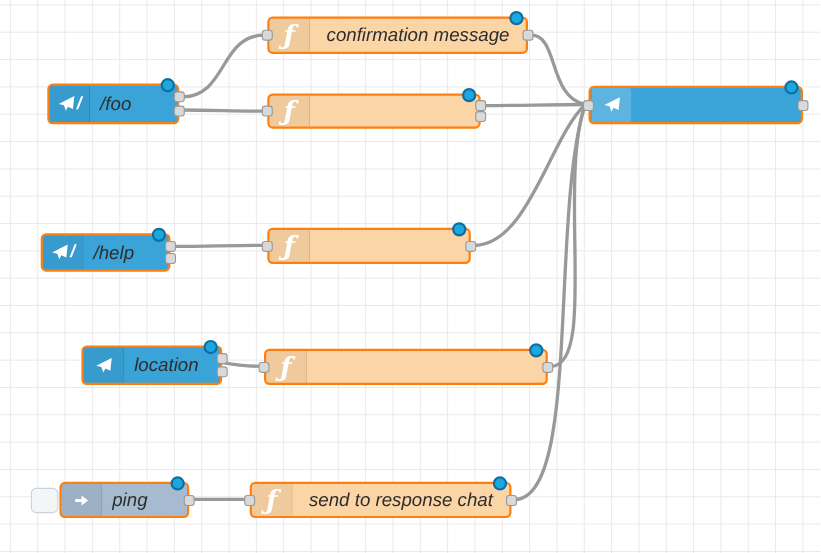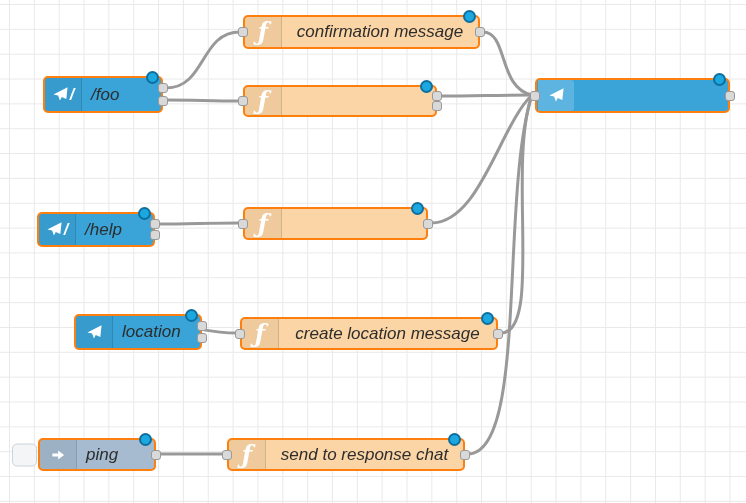--- a/index.html
+++ b/index.html
@@ -135,25 +135,24 @@
       </div>
       <div class="label">location</div>
   <div class="port out" style="top: 5px;"></div>
       <div class="port out" style="top: 17px;"></div>
     </div>
     <div class="node" style="left: 240px; top: 317px; width: 258px; height: 33px; background: rgb(251, 213, 165); border-color: rgb(255, 127, 14);">
     <span class="changed-dot" style="background: rgb(27, 167, 224); border-color: rgb(14, 111, 159);"></span>
     <div class="icon-box">
         <span class="fn-glyph">ƒ</span>
       </div>
-      <div class="label center">create location message</div>
   <div class="port in" style="top: 9.5px;"></div>
       <div class="port out" style="top: 9.5px;"></div>
     </div>
-    <div class="node" style="left: 38px; top: 438px; width: 118px; height: 33px; background: rgb(166, 187, 207); border-color: rgb(255, 127, 14);">
+    <div class="node" style="left: 54px; top: 438px; width: 118px; height: 33px; background: rgb(166, 187, 207); border-color: rgb(255, 127, 14);">
     <span class="changed-dot" style="background: rgb(27, 167, 224); border-color: rgb(14, 111, 159);"></span>
     <div class="icon-box">
         <svg viewBox="0 0 20 20" width="16" height="16">
           <path fill="#fff" d="M3 8.2 h7.2 V4.4 L17.6 10 L10.2 15.6 V11.8 H3 Z"></path>
         </svg>
       </div>
       <div class="label">ping</div>
   <div class="port out" style="top: 9.5px;"></div>
       <div class="inject-btn"></div>
     </div>

